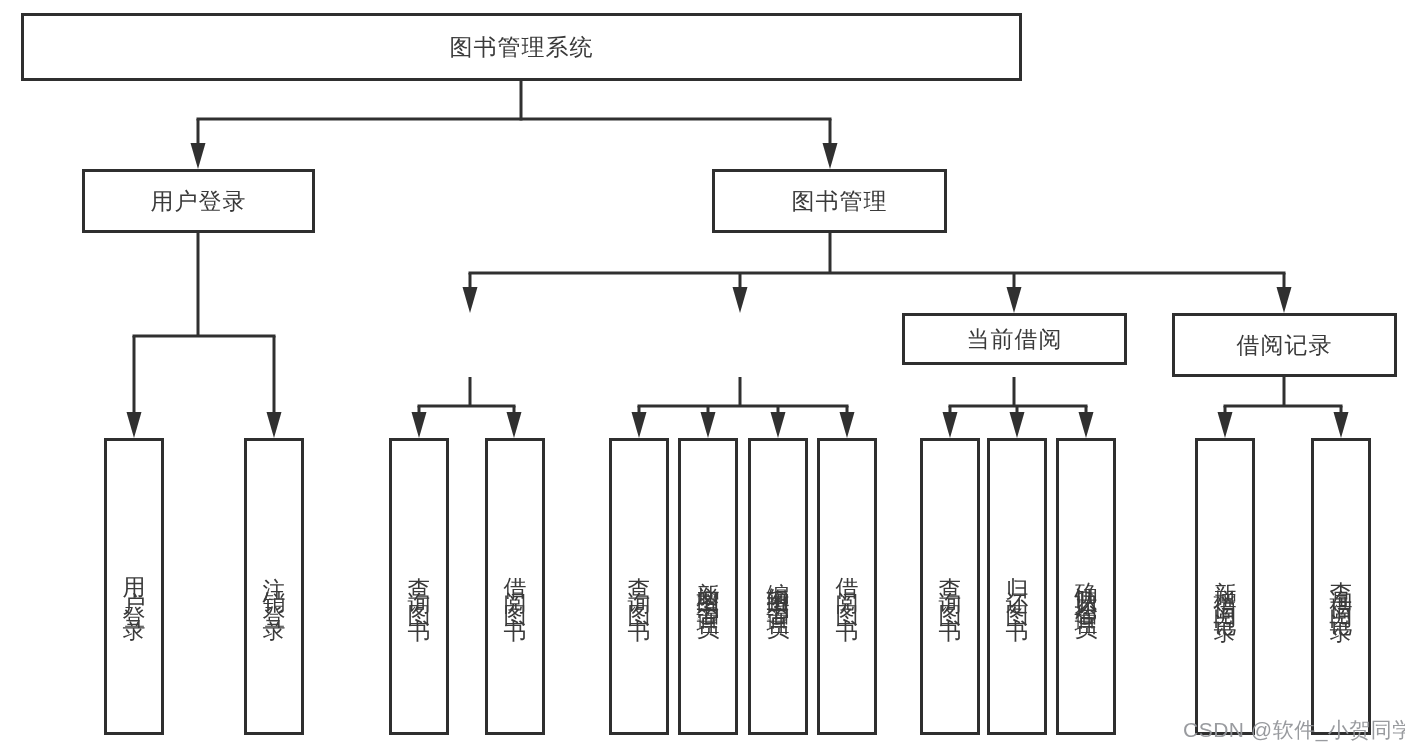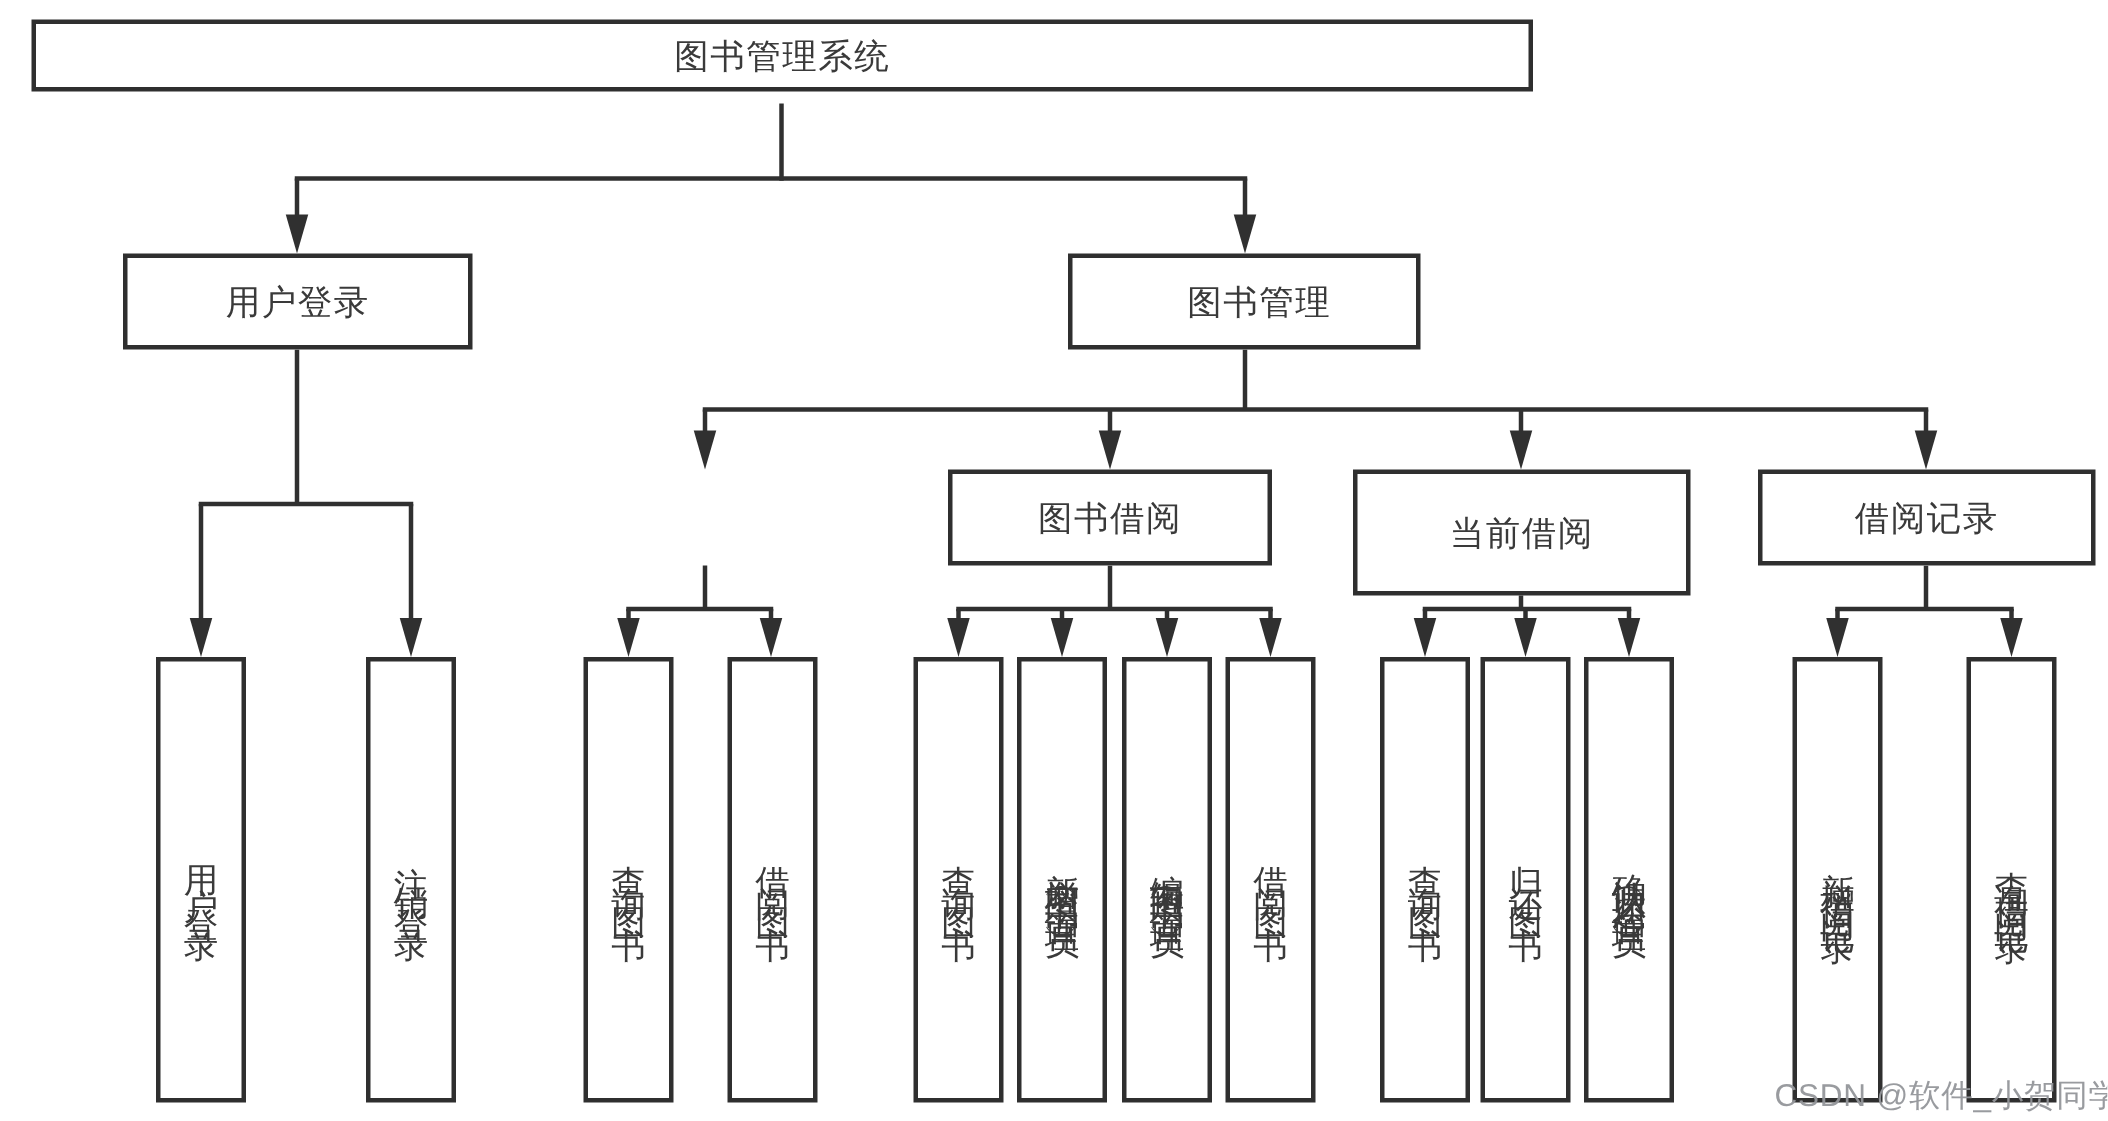--- a/index.html
+++ b/index.html
@@ -118,27 +118,26 @@
       <line x1="1017" y1="406" x2="1017" y2="424" stroke="#303030" stroke-width="3"></line>
       <polygon points="1009.5,412 1024.5,412 1017,438" fill="#303030"></polygon>
       <line x1="1086" y1="406" x2="1086" y2="424" stroke="#303030" stroke-width="3"></line>
       <polygon points="1078.5,412 1093.5,412 1086,438" fill="#303030"></polygon>
       <line x1="1225" y1="406" x2="1225" y2="424" stroke="#303030" stroke-width="3"></line>
       <polygon points="1217.5,412 1232.5,412 1225,438" fill="#303030"></polygon>
       <line x1="1341" y1="406" x2="1341" y2="424" stroke="#303030" stroke-width="3"></line>
       <polygon points="1333.5,412 1348.5,412 1341,438" fill="#303030"></polygon>
     </svg>
 
-  <div class="hbox" style="left:21px; top:13px; width:1001px; height:48px;">图书管理系统</div>
+  <div class="hbox" style="left:21px; top:13px; width:1001px; height:68px;">图书管理系统</div>
 
   <div class="hbox" style="left:82px; top:169px; width:233px; height:64px;">用户登录</div>
   <div class="hbox" style="left:712px; top:169px; width:235px; height:64px;padding-left:20px;">图书管理</div>
 
-  <div class="hbox" style="left:632px; top:313px; width:216px; height:64px;">图书借阅</div>
-  <div class="hbox" style="left:902px; top:313px; width:225px; height:84px;">当前借阅</div>
+  <div class="hbox" style="left:902px; top:313px; width:225px; height:52px;">当前借阅</div>
   <div class="hbox" style="left:1172px; top:313px; width:225px; height:64px;">借阅记录</div>
 
   <div class="vbox ls14" style="left:104px;">
     <span>用户登录</span>
   </div>
   <div class="vbox ls14" style="left:244px;">
     <span>注销登录</span>
   </div>
 
   <div class="vbox ls14" style="left:389px;">

